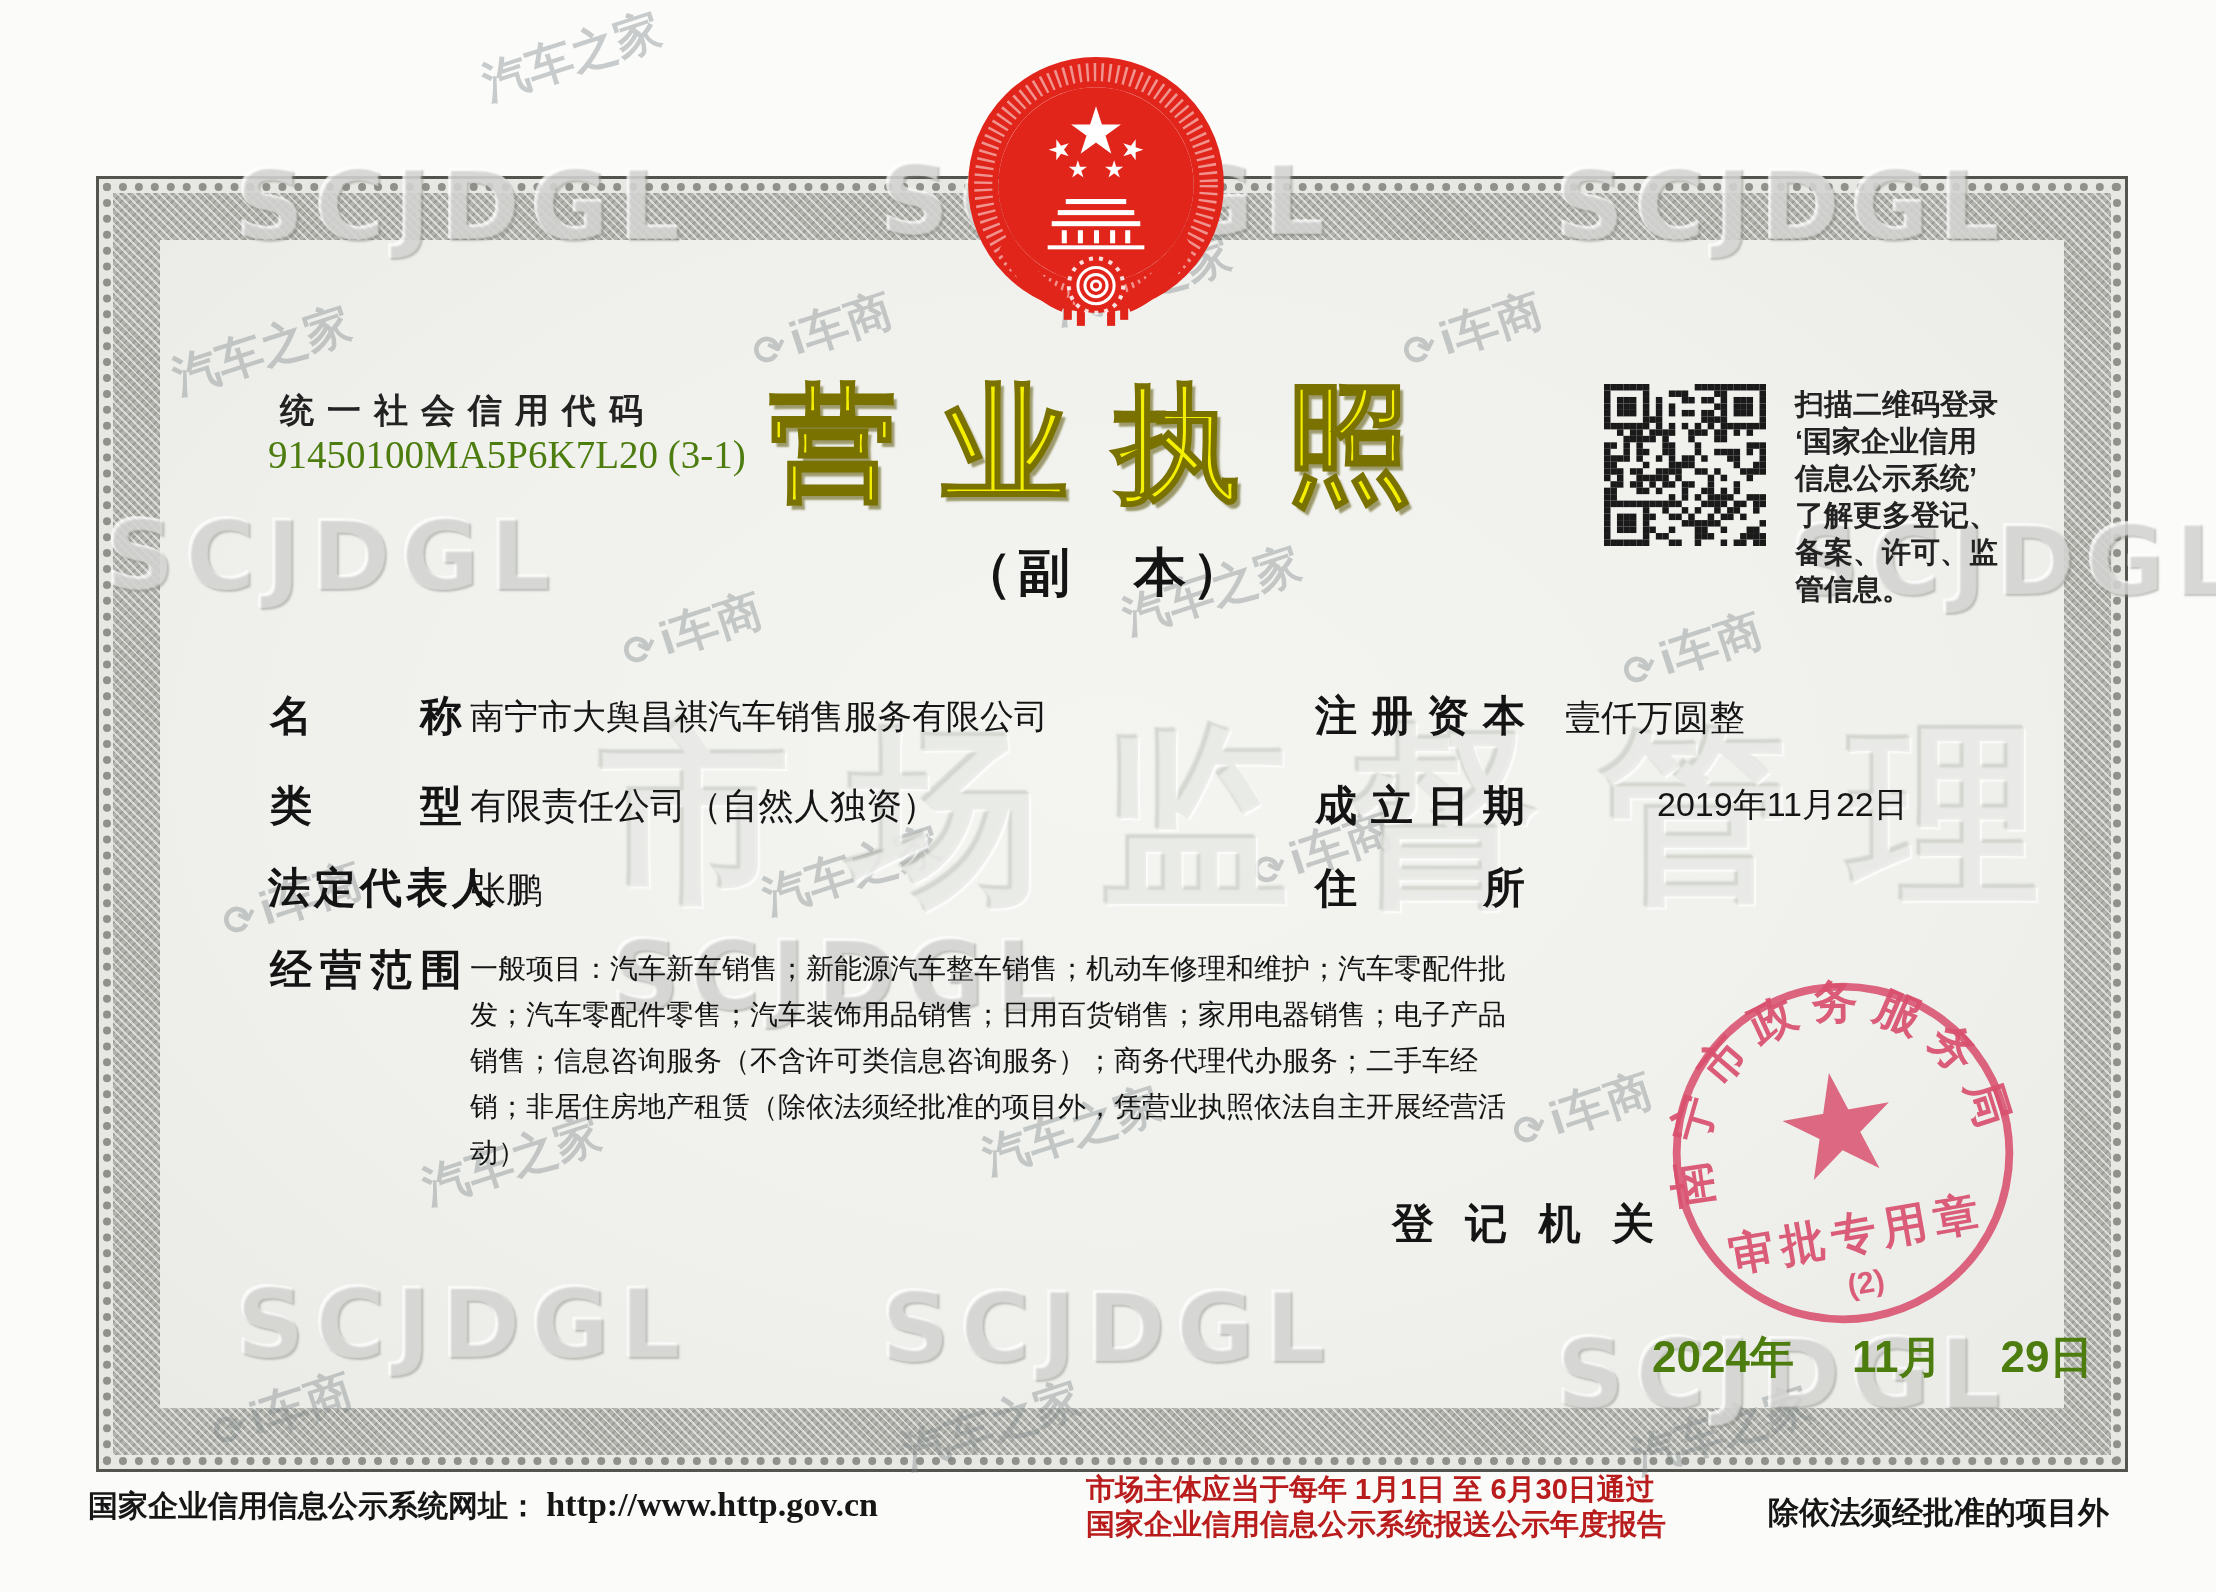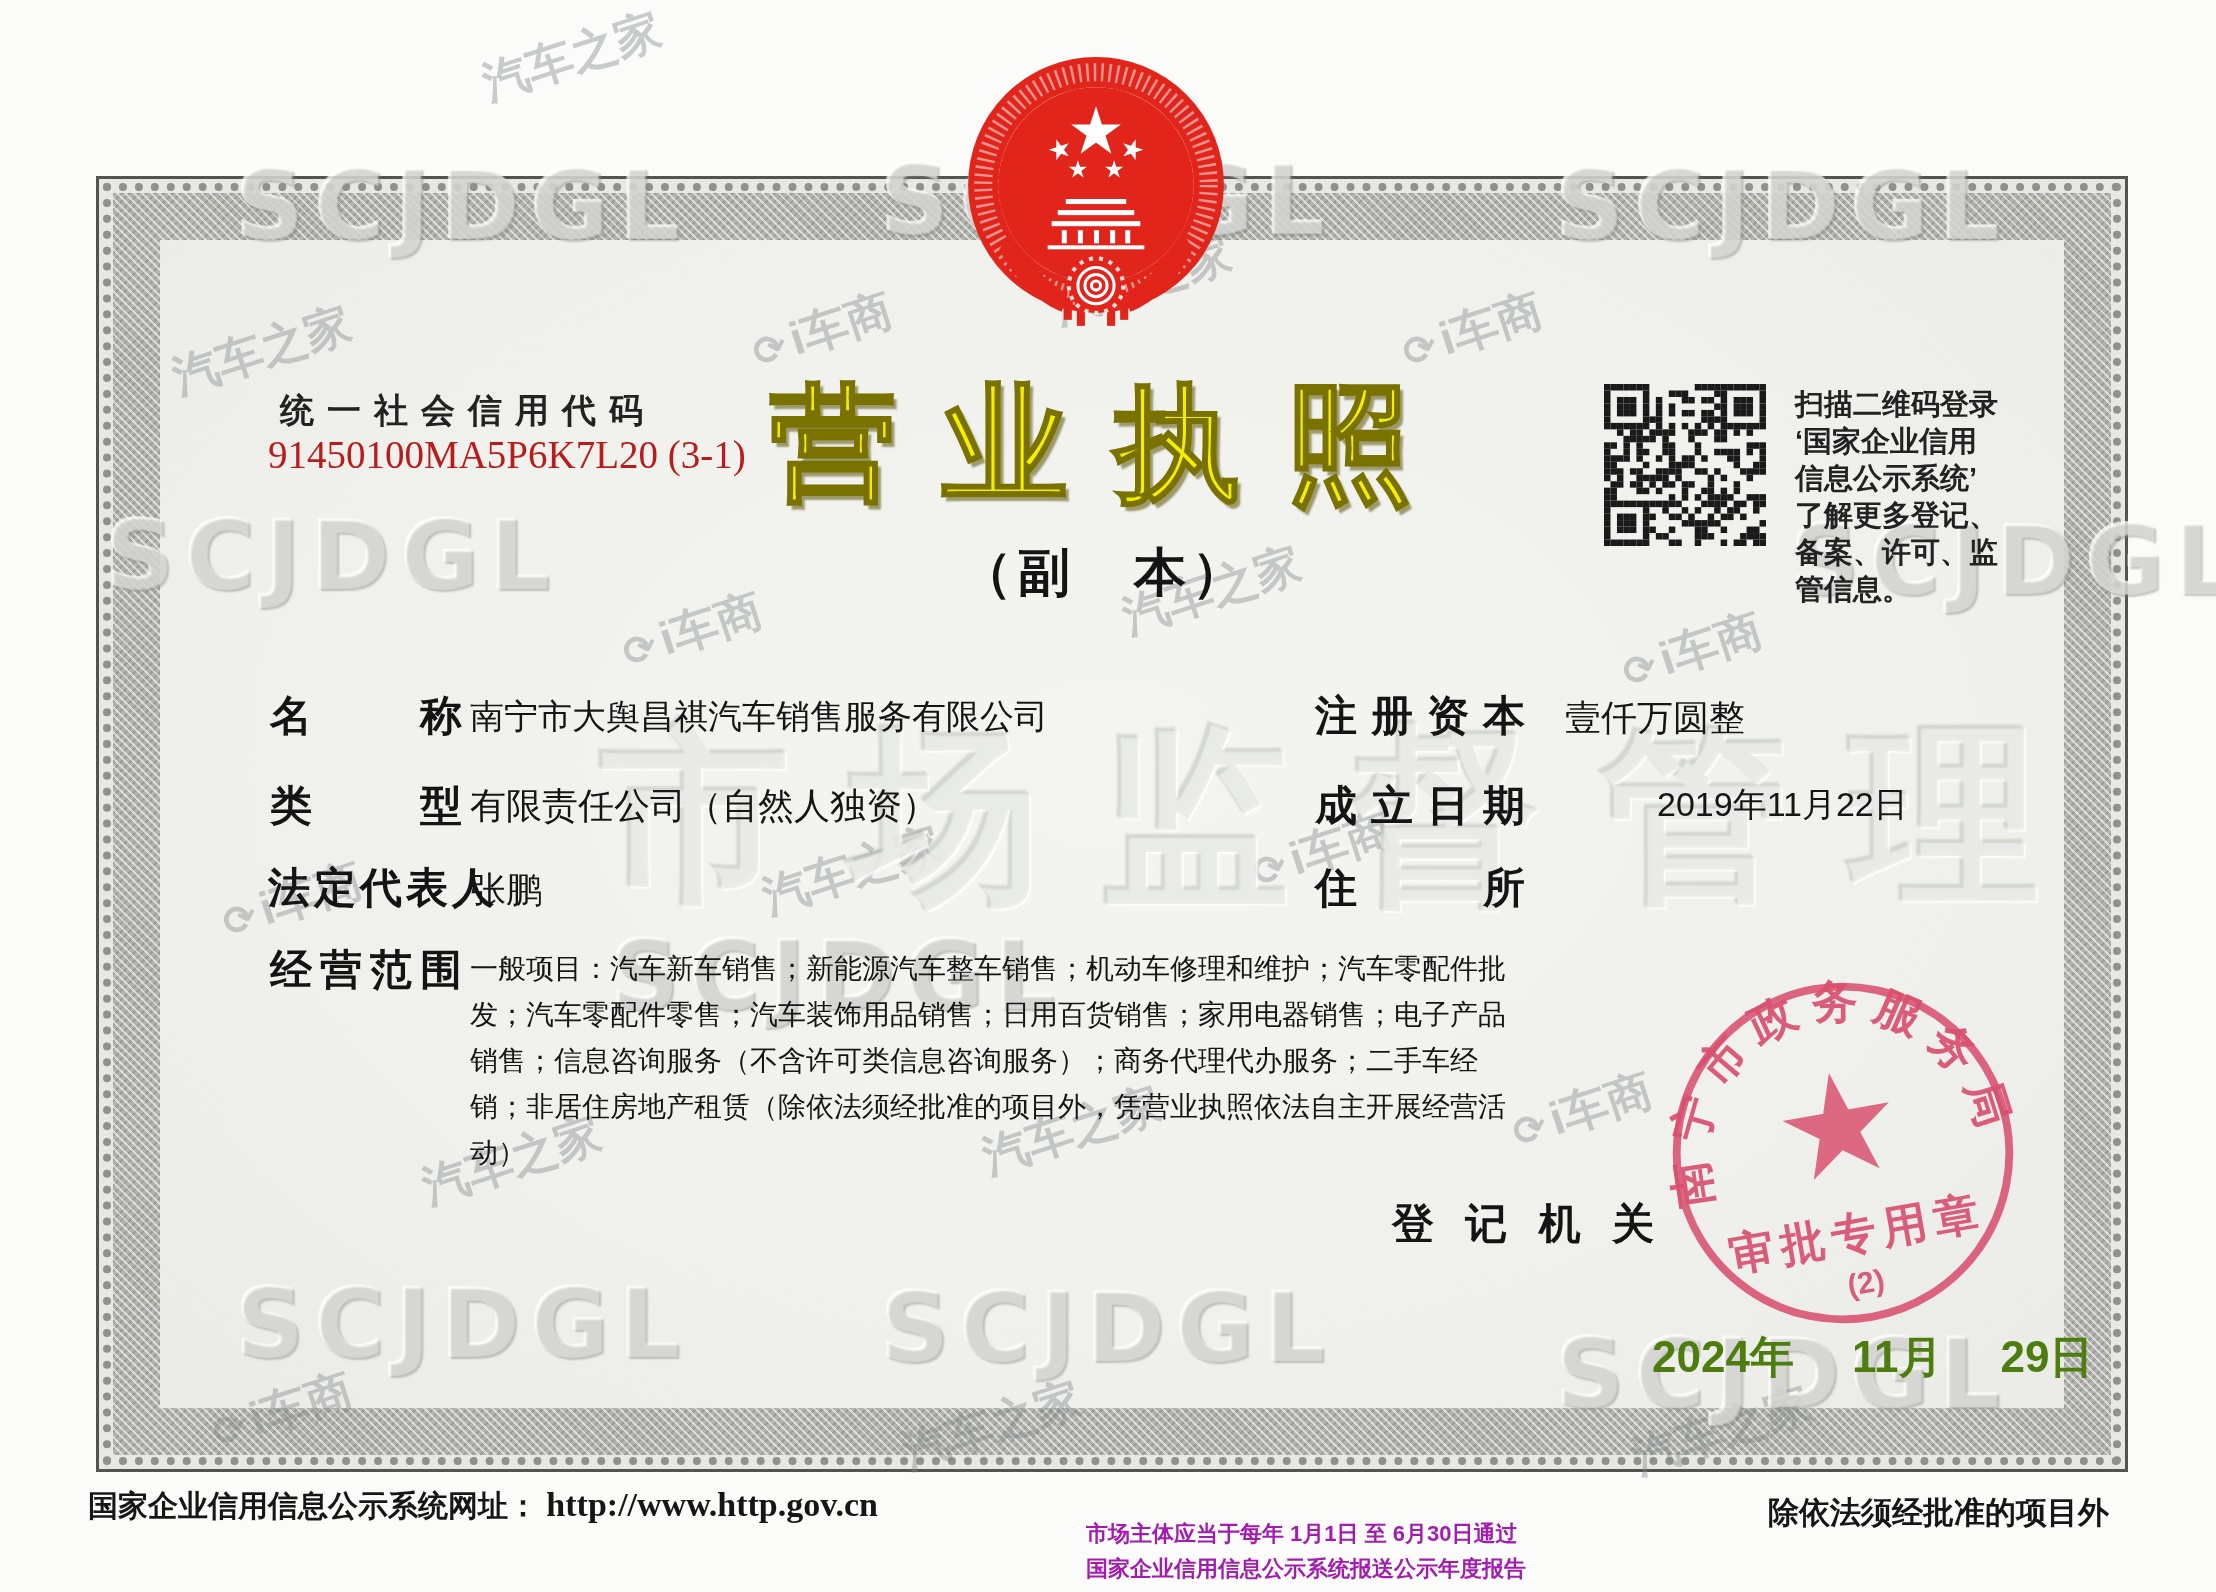--- a/index.html
+++ b/index.html
@@ -53,21 +53,21 @@
   .emboss-big{position:absolute;left:600px;top:690px;font-size:190px;letter-spacing:60px;
     font-weight:700;color:rgba(205,210,201,.33);
     text-shadow:2px 2px 2px rgba(255,255,255,.8), -2px -2px 2px rgba(150,154,146,.30);
     white-space:nowrap;z-index:2;}
 
   
   .content{position:absolute;inset:0;z-index:10;}
 
   .credit-label{left:280px;top:388px;font-size:34px;letter-spacing:13px;
     font-family:"Liberation Sans","DejaVu Sans",sans-serif;font-weight:600;color:#222;}
-  .credit-code{left:268px;top:432px;font-size:39px;font-family:"Liberation Serif","DejaVu Serif",serif;color:#b91c1c;}
+  .credit-code{left:268px;top:432px;font-size:39px;font-family:"Liberation Serif","DejaVu Serif",serif;color:#4d7c0f;}
 
   .title{left:770px;top:378px;width:660px;font-size:126px;line-height:1.05;
     font-family:"DejaVu Sans","Liberation Sans",sans-serif;font-weight:800;
     color:#f4ef00;letter-spacing:46px;white-space:nowrap;
     -webkit-text-stroke:2px #7a7200;
     text-shadow:4px 5px 2px rgba(85,80,0,.55);text-align:right;}
   .subtitle{left:960px;top:538px;font-size:52px;letter-spacing:6px;color:#141414;
     font-family:"Liberation Sans","DejaVu Sans",sans-serif;font-weight:600;white-space:pre;}
 
   .qr{left:1604px;top:384px;width:162px;height:162px;}
@@ -105,22 +105,22 @@
   .stamp{left:1662px;top:972px;width:362px;height:362px;transform:rotate(-10deg);z-index:11;}
   .stamp text{font-family:"Liberation Sans","DejaVu Sans",sans-serif;font-weight:700;}
 
   
   .emblem{left:965px;top:52px;width:262px;height:292px;z-index:12;}
 
   
   .footer-left{left:88px;top:1486px;font-size:30px;color:#161616;
     font-family:"Liberation Sans","DejaVu Sans",sans-serif;font-weight:600;}
   .footer-left b{font-family:"Liberation Serif","DejaVu Serif",serif;font-size:34px;font-weight:700;}
-  .footer-center{left:1086px;top:1472px;font-size:22px;line-height:35px;color:#a21caf;
-    font-family:"Liberation Sans","DejaVu Sans",sans-serif;font-weight:600;margin-top:44px;}
+  .footer-center{left:1086px;top:1472px;font-size:29px;line-height:35px;color:#b91c1c;
+    font-family:"Liberation Sans","DejaVu Sans",sans-serif;font-weight:600;}
   .footer-right{left:1768px;top:1492px;font-size:31px;color:#161616;
     font-family:"Liberation Sans","DejaVu Sans",sans-serif;font-weight:600;}
 </style>
 </head>
 <body>
 
 <div class="frame">
   <div class="outline"></div>
   <div class="rope"></div>
   <div class="band"></div>

